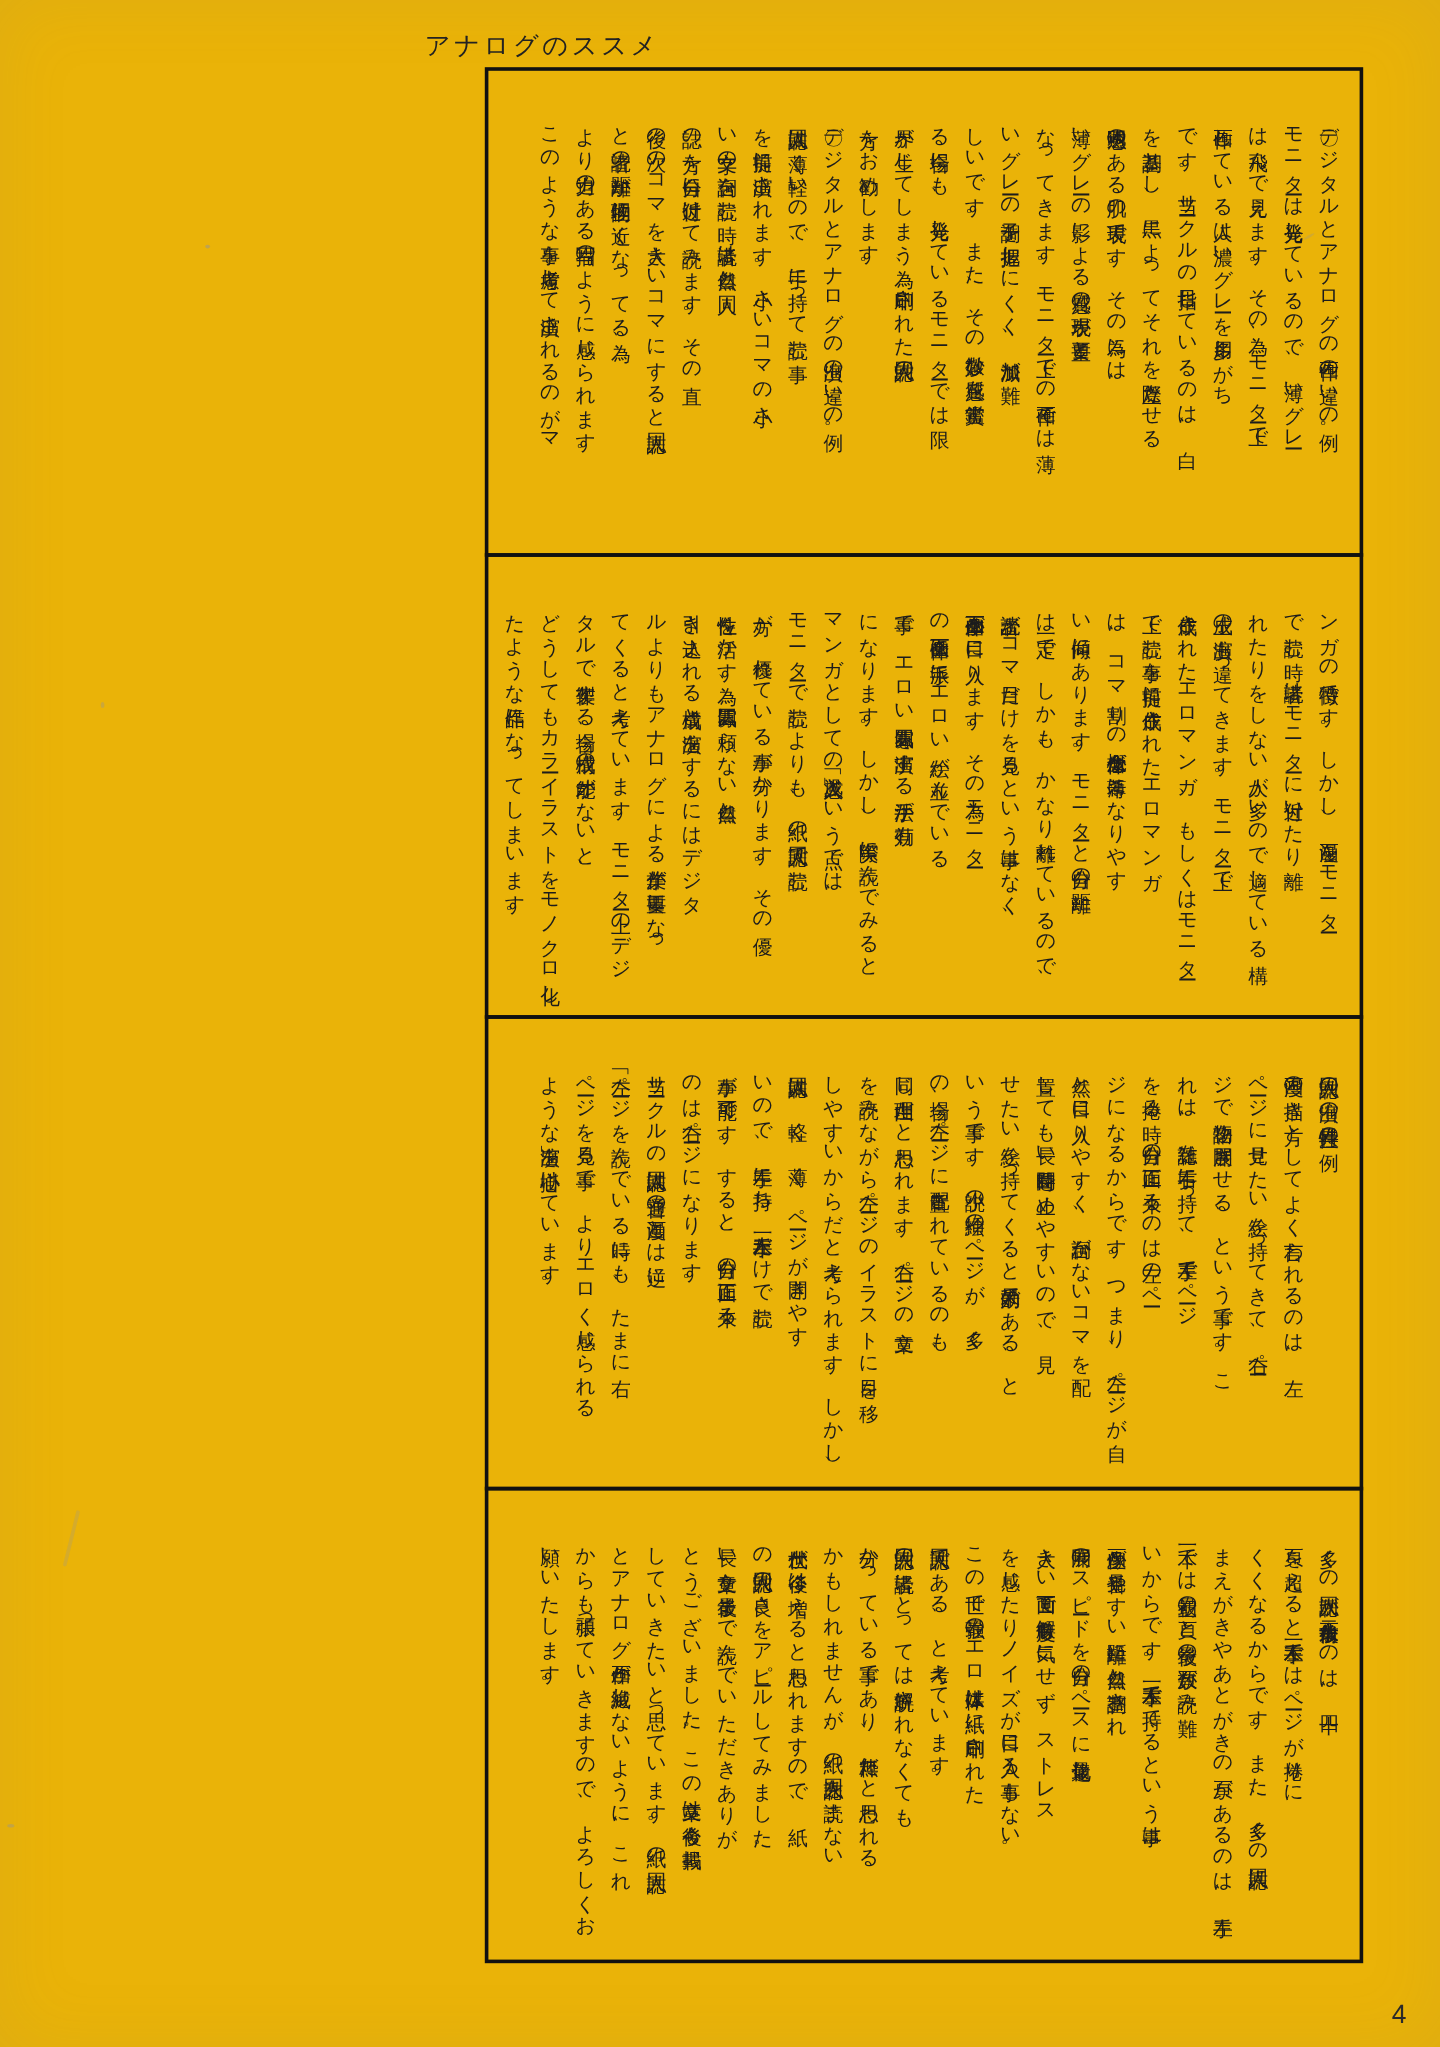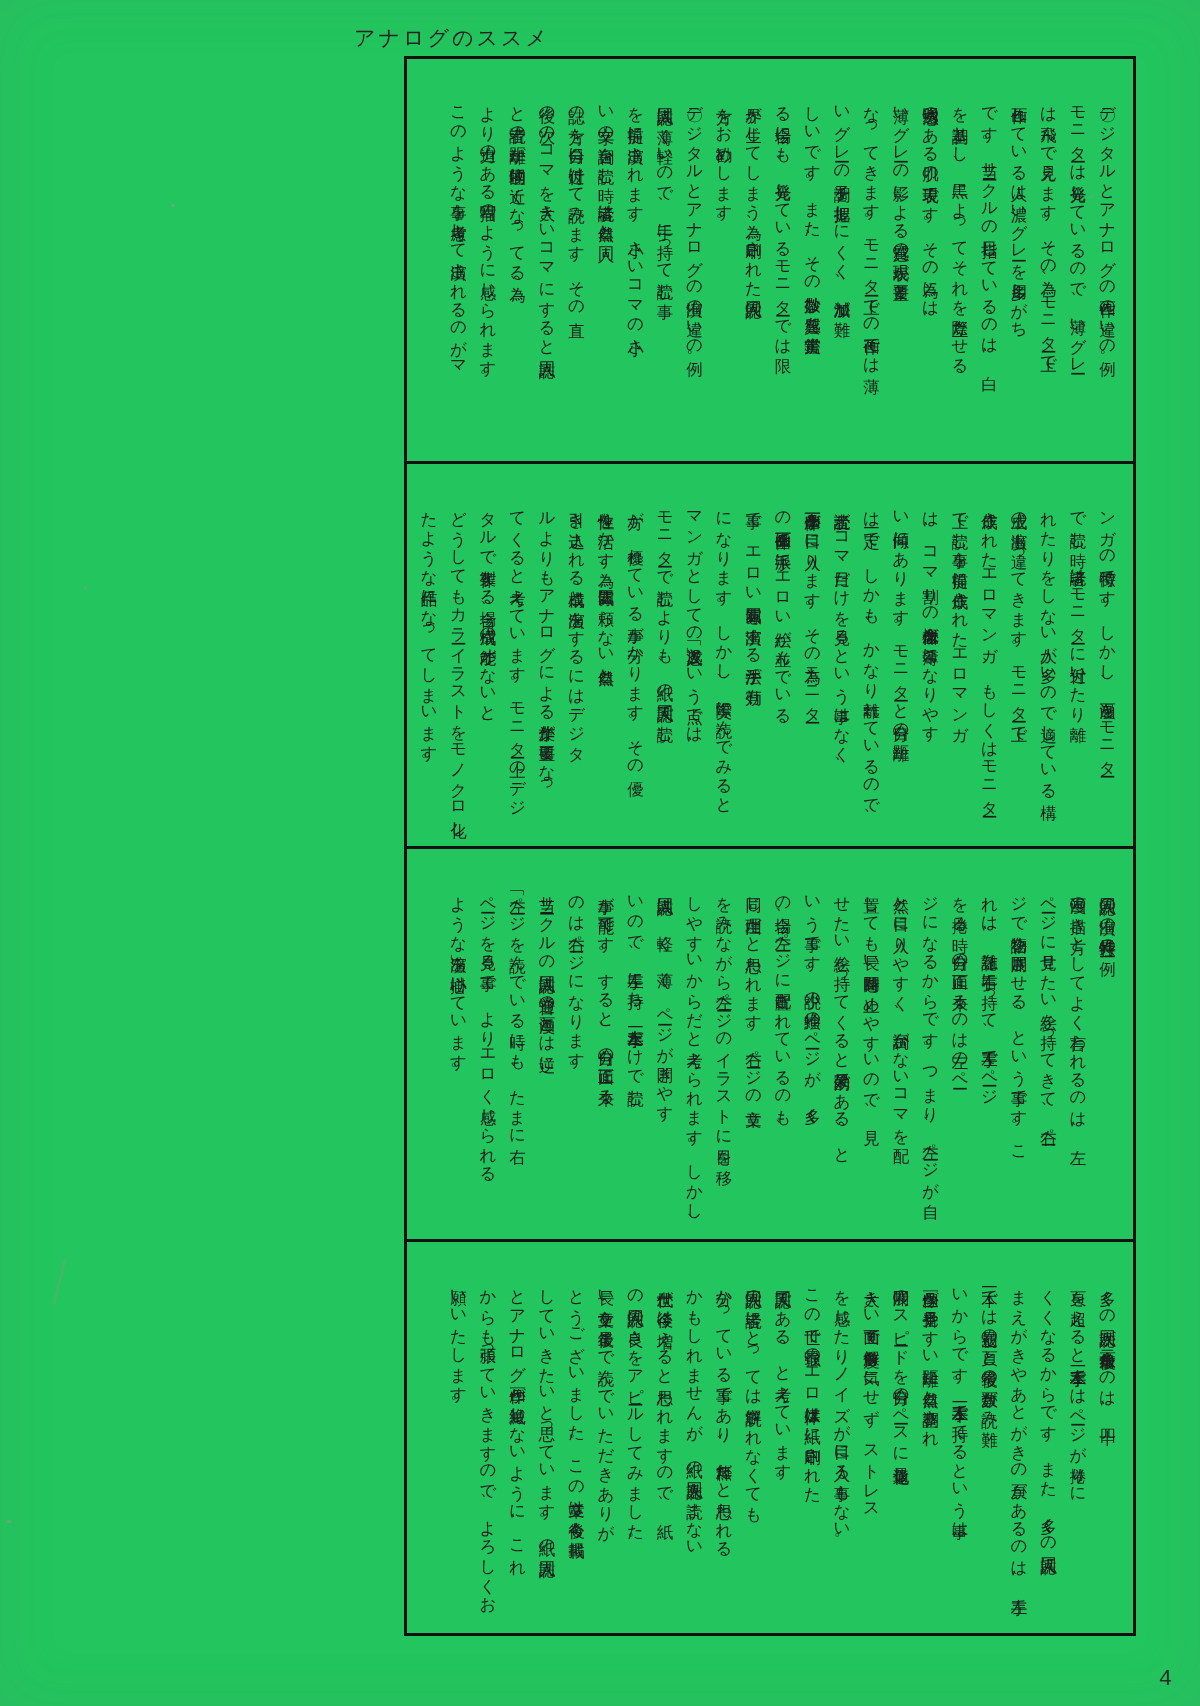--- a/index.html
+++ b/index.html
@@ -6,22 +6,22 @@
     margin: 0;
     padding: 0;
     width: 1200px;
     height: 1706px;
     overflow: hidden;
   }
   .page {
     position: relative;
     width: 1200px;
     height: 1706px;
-    background: #22c55e;
-    font-family: Liberation Mono, monospace;
+    background: #eab308;
+    font-family: Liberation Sans, sans-serif;
     color: #1c1c1c;
     box-shadow: inset 0 0 60px rgba(120,115,105,0.10);
   }
   .page-header {
     position: absolute;
     top: 24px;
     left: 354px;
     font-size: 21px;
     letter-spacing: 3px;
     color: #222;

